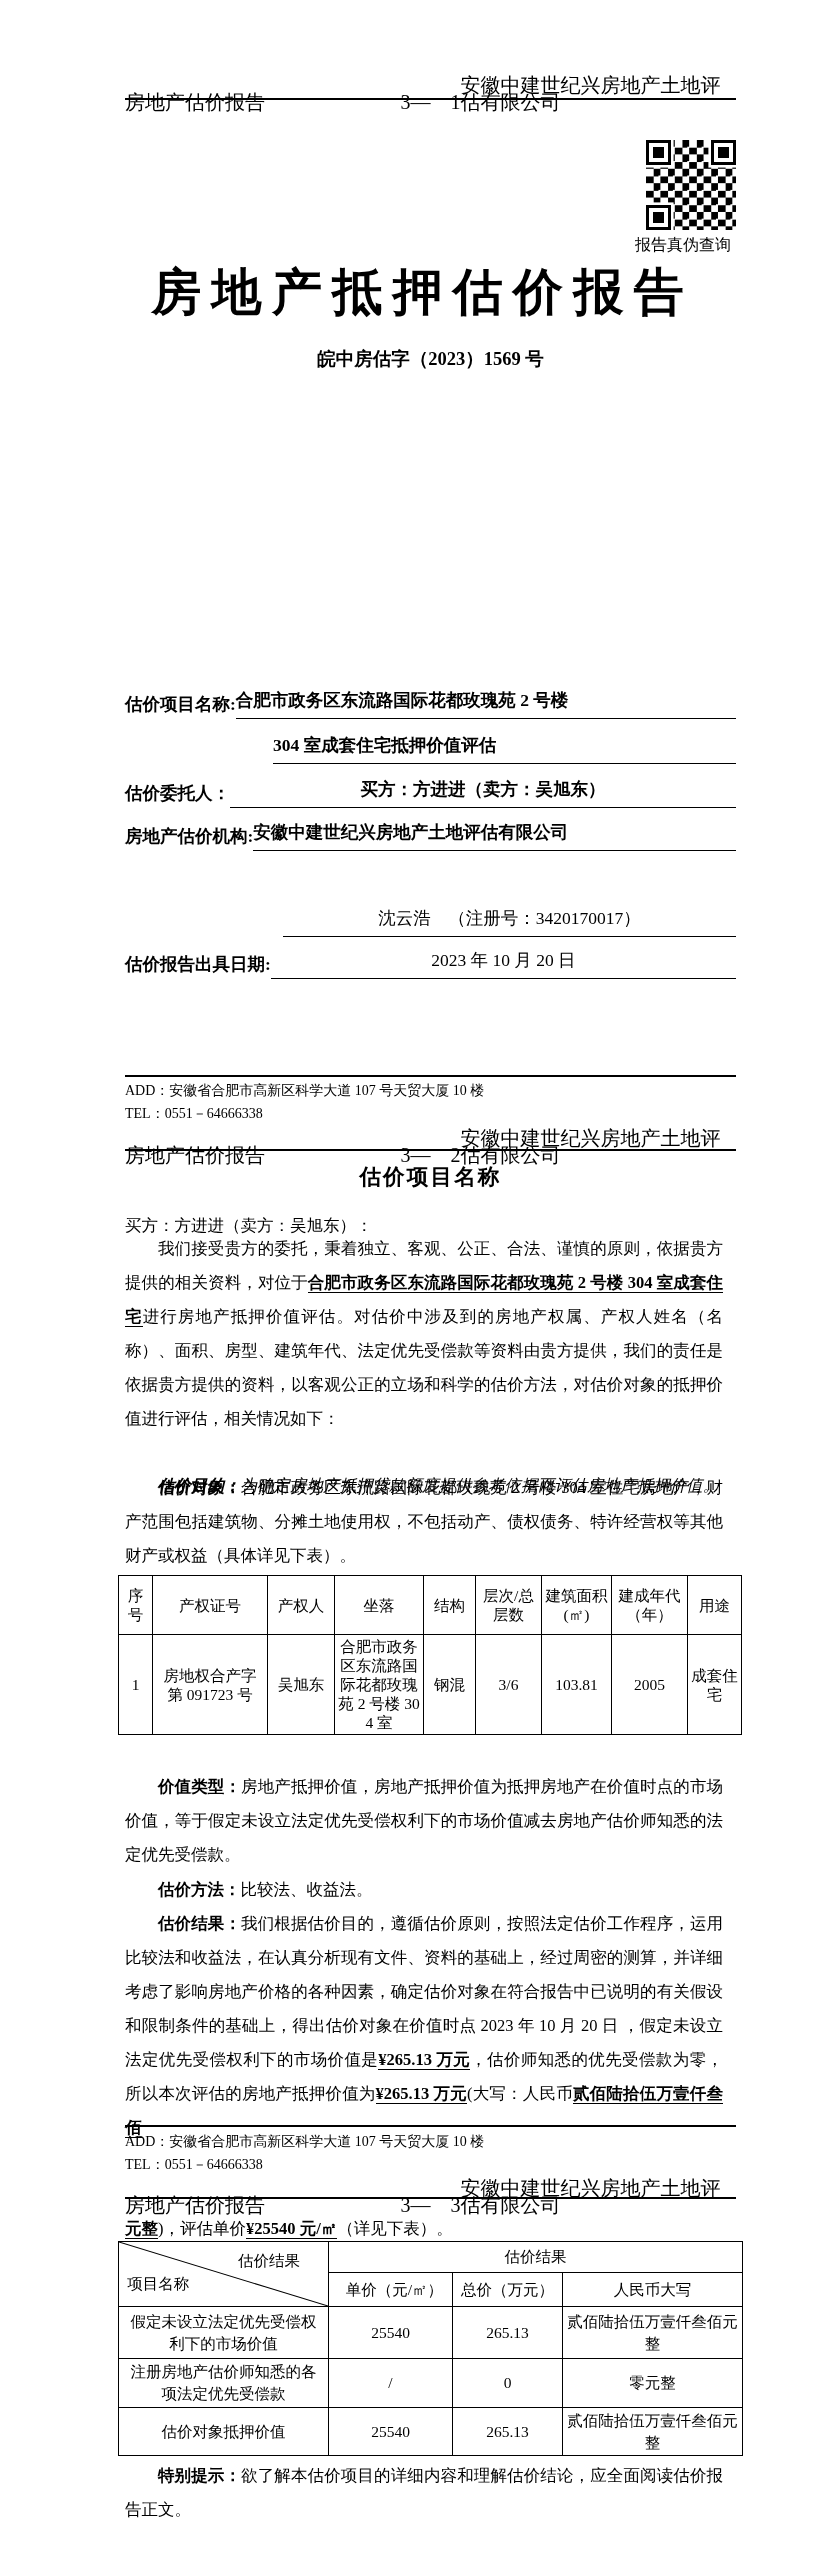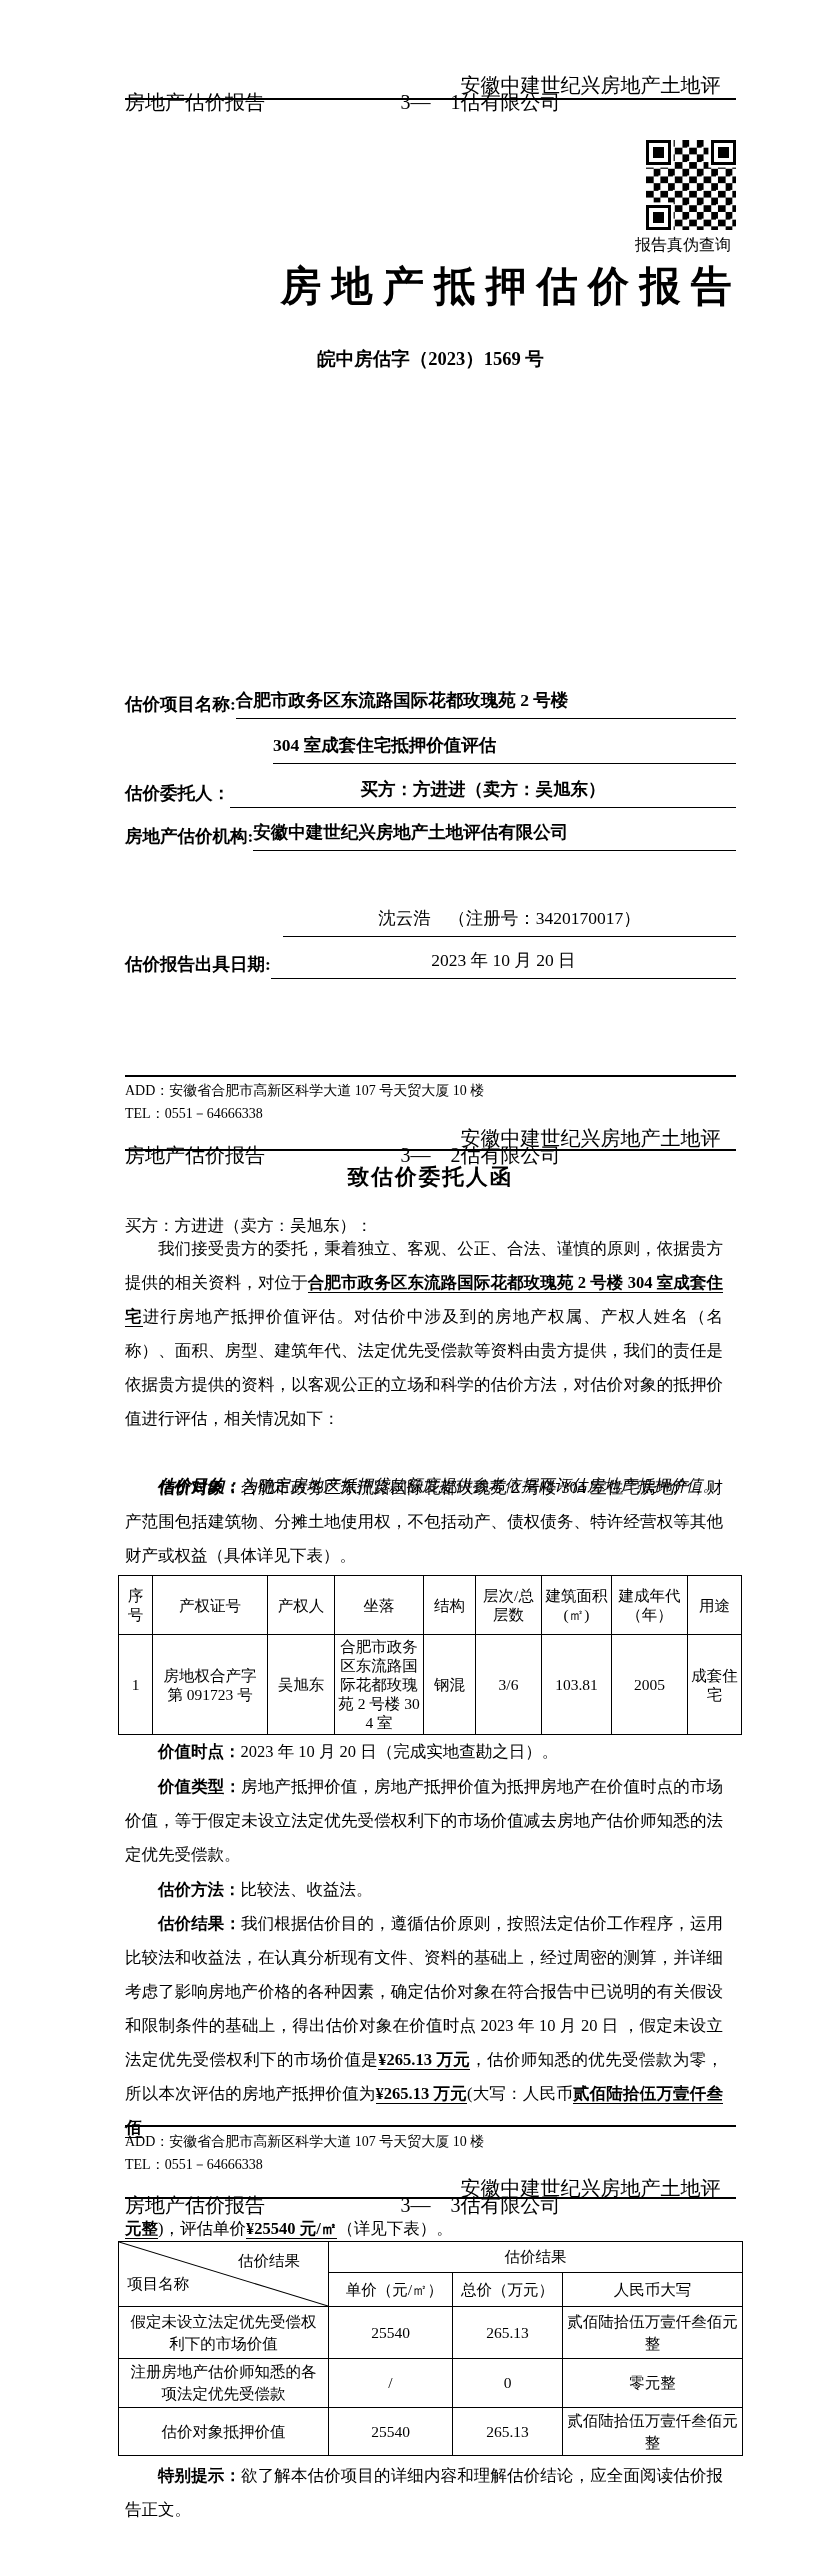--- a/index.html
+++ b/index.html
@@ -5,21 +5,21 @@
   html,body{margin:0;padding:0;background:#ffffff;}
   #doc{position:relative;width:818px;height:3300px;background:#ffffff;overflow:hidden;
        font-family:"Liberation Serif","DejaVu Serif",serif;color:#000;}
   .abs{position:absolute;}
   .w{left:125px;width:611px;}
   .hrule{position:absolute;left:125px;width:611px;height:2.1px;background:#000;}
   .hdr{display:grid;grid-template-columns:1fr auto 1fr;font-size:20px;line-height:16.5px;align-items:end;}
   .hdr span:nth-child(1){justify-self:start;}
   .hdr span:nth-child(2){justify-self:center;}
   .hdr span:nth-child(3){justify-self:end;}
-  .title{left:131px;width:611px;text-align:right;font-size:41px;font-weight:bold;letter-spacing:10.3px;text-indent:10.3px;}
+  .title{left:141px;width:611px;text-align:left;font-size:50px;font-weight:bold;letter-spacing:10.3px;text-indent:10.3px;}
   .docno{left:125px;width:611px;text-align:center;font-size:18.5px;font-weight:bold;}
   .field{left:125px;width:611px;display:flex;font-size:17.5px;height:30px;align-items:flex-end;}
   .flabel{font-weight:bold;white-space:nowrap;padding-bottom:3.1px;}
   .fval{flex:1;border-bottom:1.5px solid #000;padding-bottom:6px;white-space:nowrap;text-align:left;}
   .fval.c{text-align:center;}
   .fval.b{font-weight:bold;}
   .ftr{left:125px;width:611px;font-size:14px;line-height:17.5px;}
   .para{left:125px;width:598px;font-size:16.5px;line-height:34px;text-align:justify;text-indent:33px;}
   .para.noind{text-indent:0;}
   .plabel{font-weight:bold;}
@@ -94,21 +94,21 @@
   <div class="abs ftr" style="top:1082px;">ADD：安徽省合肥市高新区科学大道 107 号天贸大厦 10 楼</div>
   <div class="abs ftr" style="top:1105px;">TEL：0551－64666338</div>
 
   <div class="abs w hdr" style="top:1130px;">
     <span>房地产估价报告</span>
     <span>3—　2</span>
     <span>安徽中建世纪兴房地产土地评估有限公司</span>
   </div>
   <div class="hrule" style="top:1149px;"></div>
 
-  <div class="abs ltitle" style="top:1162px;">致估价委托人函</div>
+  <div class="abs ltitle" style="top:1162px;">估价项目名称</div>
   <div class="abs para noind" style="top:1209px;">买方：方进进（卖方：吴旭东）：</div>
 
   <div class="abs para" style="top:1232px;">
     <span>我们接受贵方的委托，秉着独立、客观、公正、合法、谨慎的原则，依据贵方提供的相关资料，对位于</span><span class="bu">合肥市政务区东流路国际花都玫瑰苑 2 号楼 304 室成套住宅</span><span>进行房地产抵押价值评估。对估价中涉及到的房地产权属、产权人姓名（名称）、面积、房型、建筑年代、法定优先受偿款等资料由贵方提供，我们的责任是依据贵方提供的资料，以客观公正的立场和科学的估价方法，对估价对象的抵押价值进行评估，相关情况如下：</span>
   </div>
 
   <div class="abs para" style="top:1469px;font-style:italic;">
     <span class="plabel">估价目的：</span><span>为确定房地产抵押贷款额度提供参考依据而评估房地产抵押价值。</span>
   </div>
 
@@ -147,23 +147,20 @@
       <td>合肥市政务区东流路国际花都玫瑰苑 2 号楼 304 室</td>
       <td>钢混</td>
       <td>3/6</td>
       <td>103.81</td>
       <td>2005</td>
       <td>成套住宅</td>
     </tr>
   </tbody>
     </table>
 
-  <div class="abs para" style="top:1735px;">
-    <span class="plabel">价值时点：</span><span>2023 年 10 月 20 日（完成实地查勘之日）。</span>
-  </div>
 
   <div class="abs para" style="top:1770px;">
     <span class="plabel">价值类型：</span><span>房地产抵押价值，房地产抵押价值为抵押房地产在价值时点的市场价值，等于假定未设立法定优先受偿权利下的市场价值减去房地产估价师知悉的法定优先受偿款。</span>
   </div>
 
   <div class="abs para" style="top:1873px;">
     <span class="plabel">估价方法：</span><span>比较法、收益法。</span>
   </div>
 
   <div class="abs para" style="top:1907px;">

